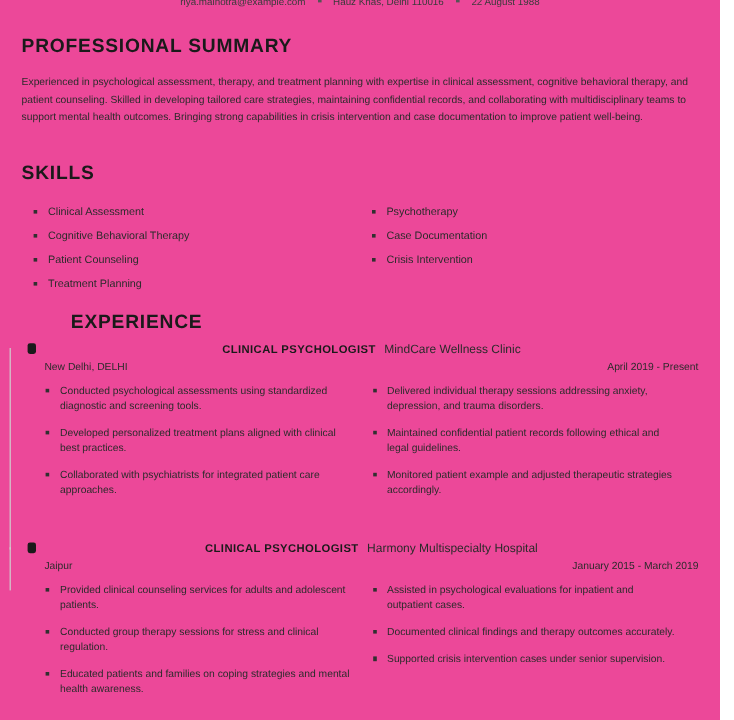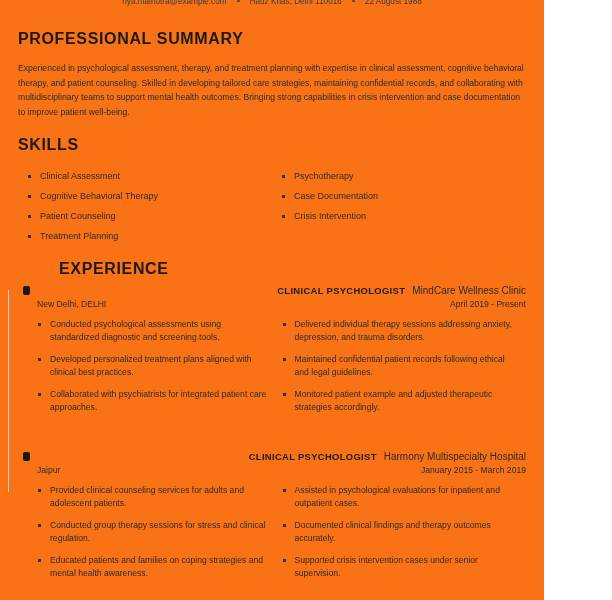--- a/index.html
+++ b/index.html
@@ -12,24 +12,24 @@
   }
 
   body {
     font-family: "Liberation Sans", "DejaVu Sans", sans-serif;
     color: #222222;
     -webkit-font-smoothing: antialiased;
   }
 
   .page {
     position: relative;
-    width: 544px;
+    width: 600px;
     height: 600px;
     padding: 0 18px;
-    background: #f97316;
+    background: #ec4899;
   }
 
   
   .contact-line {
     position: absolute;
     top: -6px;
     left: 18px;
     right: 18px;
     height: 14px;
     display: flex;
@@ -115,21 +115,21 @@
     position: absolute;
     left: 8px;
     width: 1px;
     background: #cfcfcf;
   }
   .exp-body { padding-left: 19px; }
 
   .exp-headrow {
     display: flex;
     align-items: baseline;
-    justify-content: flex-end;
+    justify-content: center;
   }
   .exp-title-wrap {
     display: flex;
     align-items: baseline;
     gap: 7px;
     min-width: 0;
   }
   .exp-title {
     font-size: 9.4px;
     font-weight: bold;

